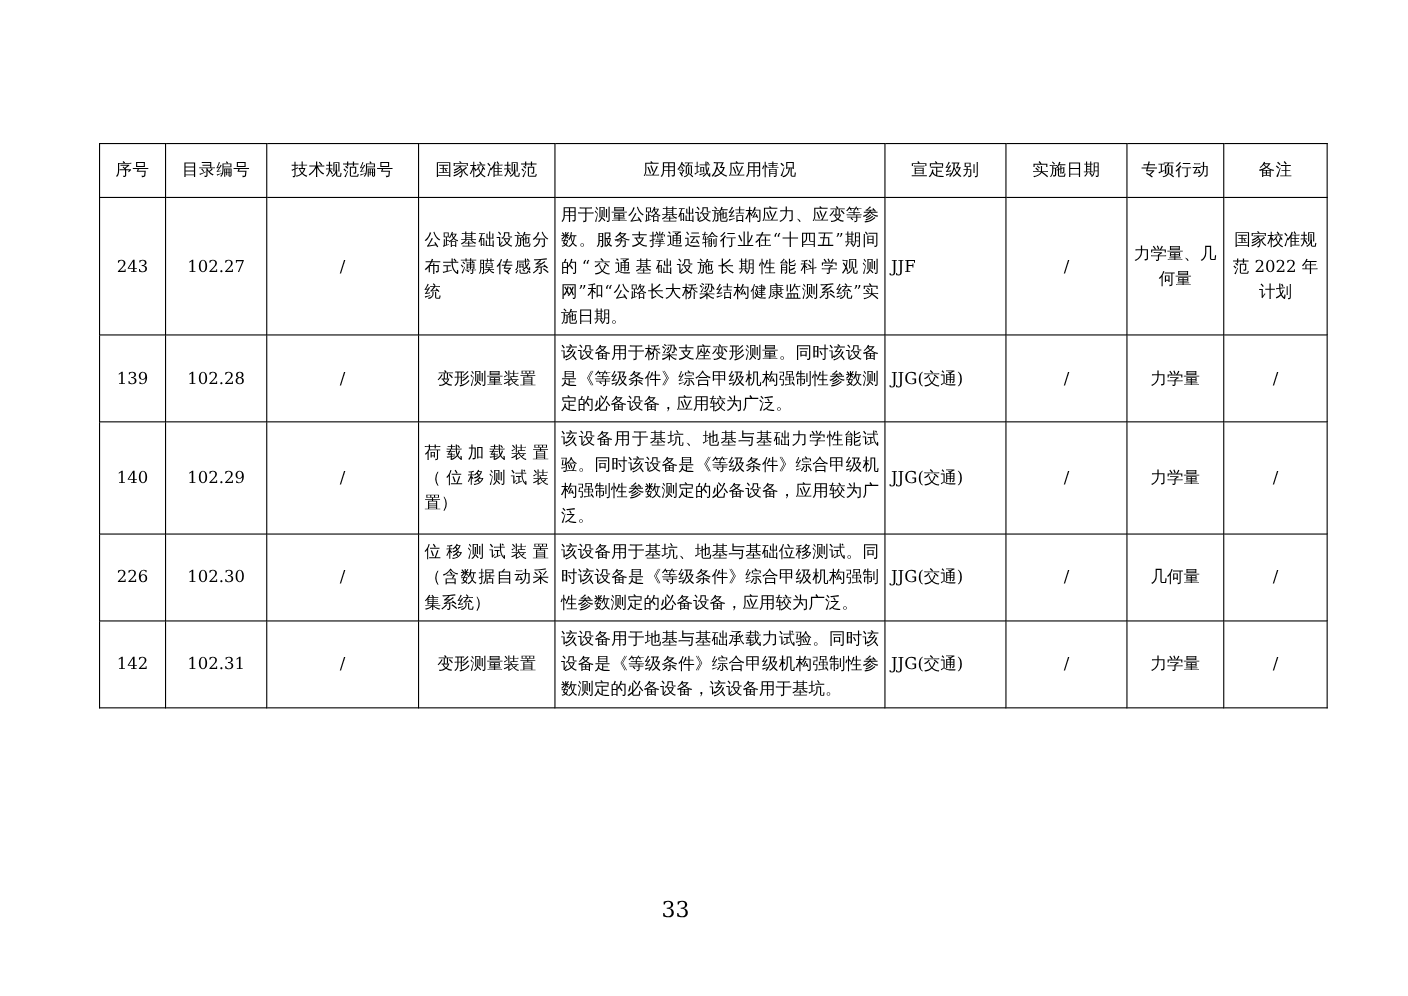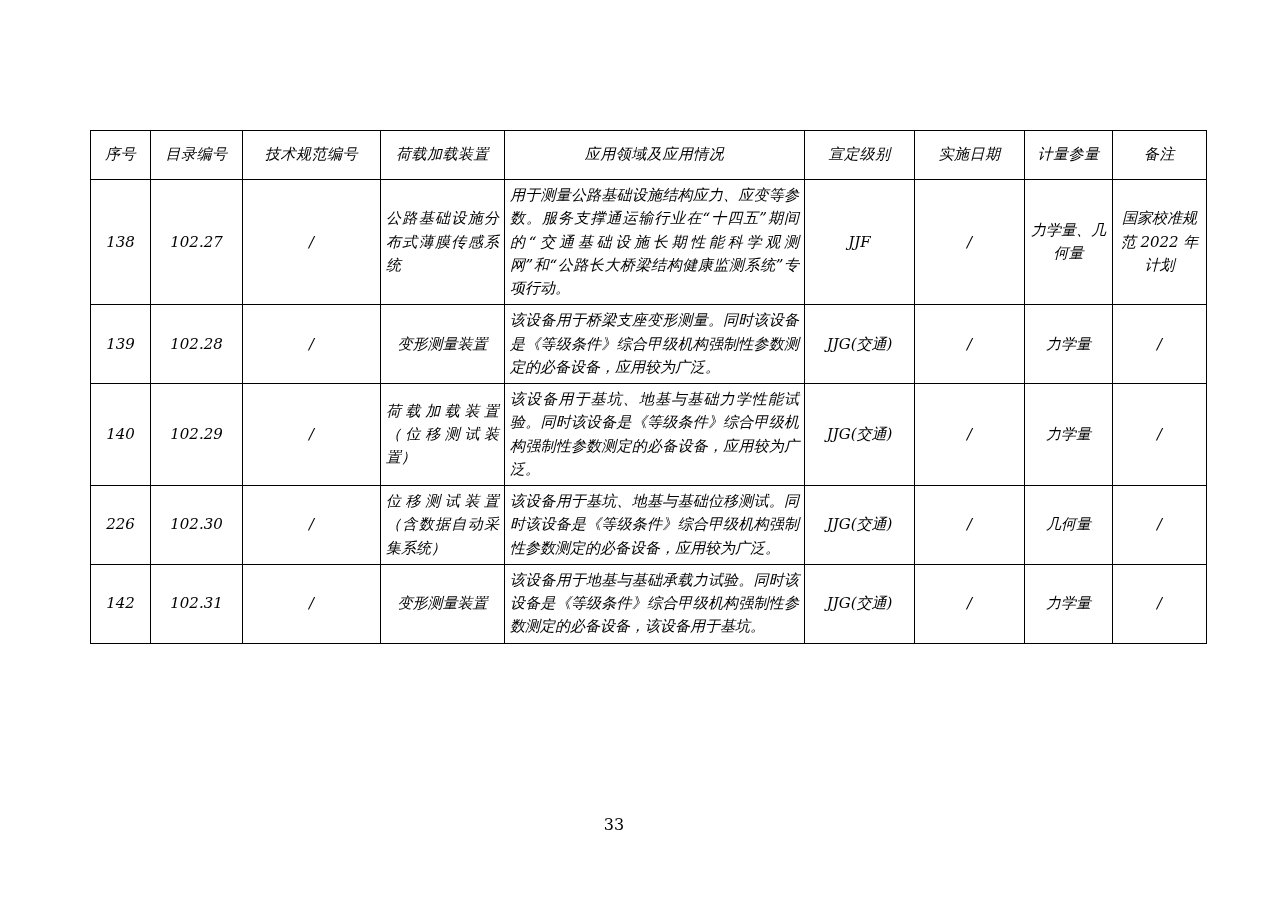--- a/index.html
+++ b/index.html
@@ -23,21 +23,20 @@
   .table-wrap {
     position: absolute;
     left: 90px;
     top: 130px;
     width: 1100px;
   }
   table.doc-table {
     border-collapse: collapse;
     width: 1100px;
     table-layout: fixed;
-    font-style: italic;
   }
   table.doc-table td, table.doc-table th {
     border: 1px solid #000000;
     padding: 4px 5px;
     vertical-align: middle;
     font-weight: normal;
     font-size: 15px;
     line-height: 1.55;
   }
   
@@ -82,25 +81,25 @@
   .slash {
     text-align: center;
     font-size: 16px;
   }
   .page-number {
     position: absolute;
     top: 815px;
     left: 0;
     width: 1228px;
     text-align: center;
-    font-size: 16px;
+    font-size: 20px;
     font-family: "DejaVu Serif", "Liberation Serif", serif;
   }
   .nowrap-center {
-    text-align: center;
+    text-align: left;
     white-space: nowrap;
     font-size: 15px;
   }
 </style>
 </head>
 <body>
 
 <div class="page">
 
   <div class="table-wrap">
@@ -114,35 +113,35 @@
         <col class="c5">
           <col class="c6">
           <col class="c7">
           <col class="c8">
       </colgroup>
       <thead>
         <tr>
           <td>序号</td>
           <td>目录编号</td>
           <td>技术规范编号</td>
-          <td>荷载加载装置</td>
+          <td>国家校准规范</td>
           <td>应用领域及应用情况</td>
           <td>宣定级别</td>
           <td>实施日期</td>
-          <td>计量参量</td>
+          <td>专项行动</td>
           <td>备注</td>
         </tr>
       </thead>
       <tbody>
         <tr>
-          <td class="row-num">138</td>
+          <td class="row-num">243</td>
           <td class="cat-num">102.27</td>
           <td class="slash">/</td>
           <td class="cell-name">公路基础设施分布式薄膜传感系统</td>
-          <td class="cell-justify">用于测量公路基础设施结构应力、应变等参数。服务支撑通运输行业在“十四五”期间的“交通基础设施长期性能科学观测网”和“公路长大桥梁结构健康监测系统”专项行动。</td>
+          <td class="cell-justify">用于测量公路基础设施结构应力、应变等参数。服务支撑通运输行业在“十四五”期间的“交通基础设施长期性能科学观测网”和“公路长大桥梁结构健康监测系统”实施日期。</td>
           <td class="nowrap-center">JJF</td>
           <td class="slash">/</td>
           <td class="cell-center cell-small">力学量、几何量</td>
           <td class="cell-center cell-small">国家校准规范 2022 年计划</td>
         </tr>
         <tr>
           <td class="row-num">139</td>
           <td class="cat-num">102.28</td>
           <td class="slash">/</td>
           <td class="cell-center">变形测量装置</td>

